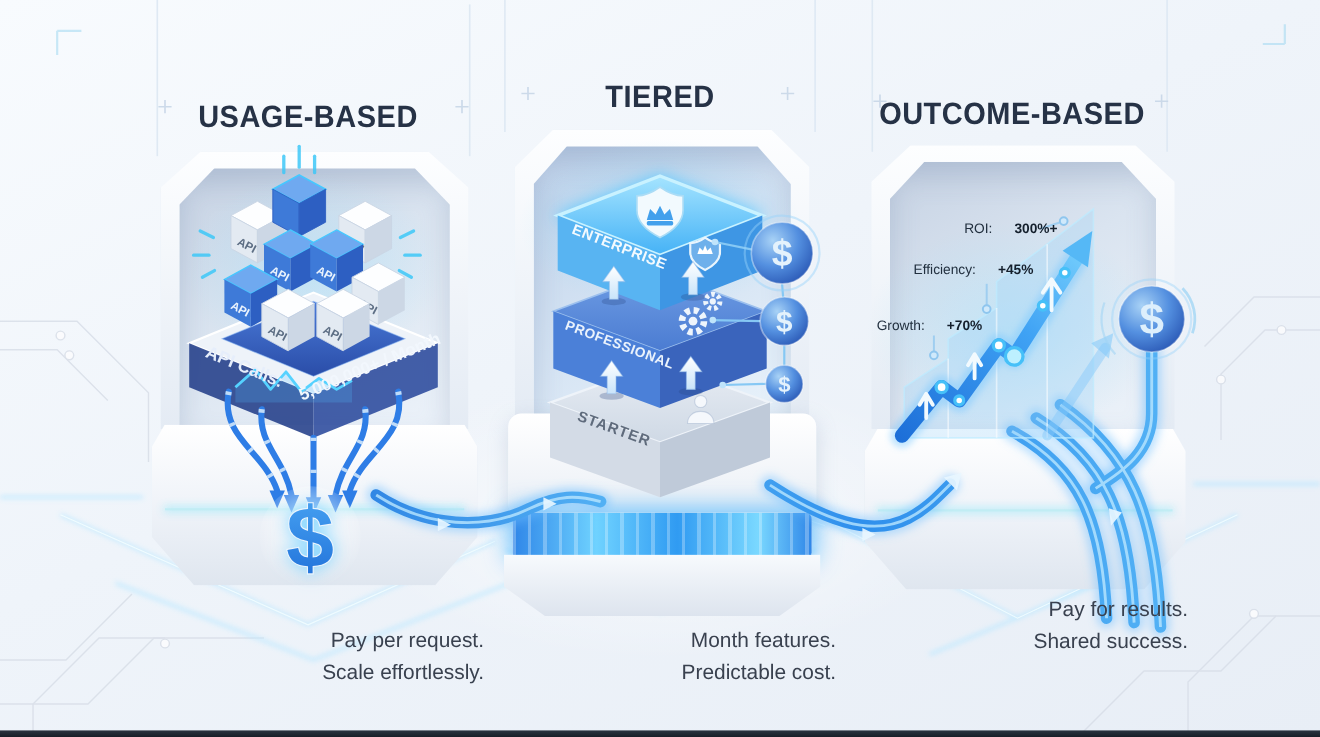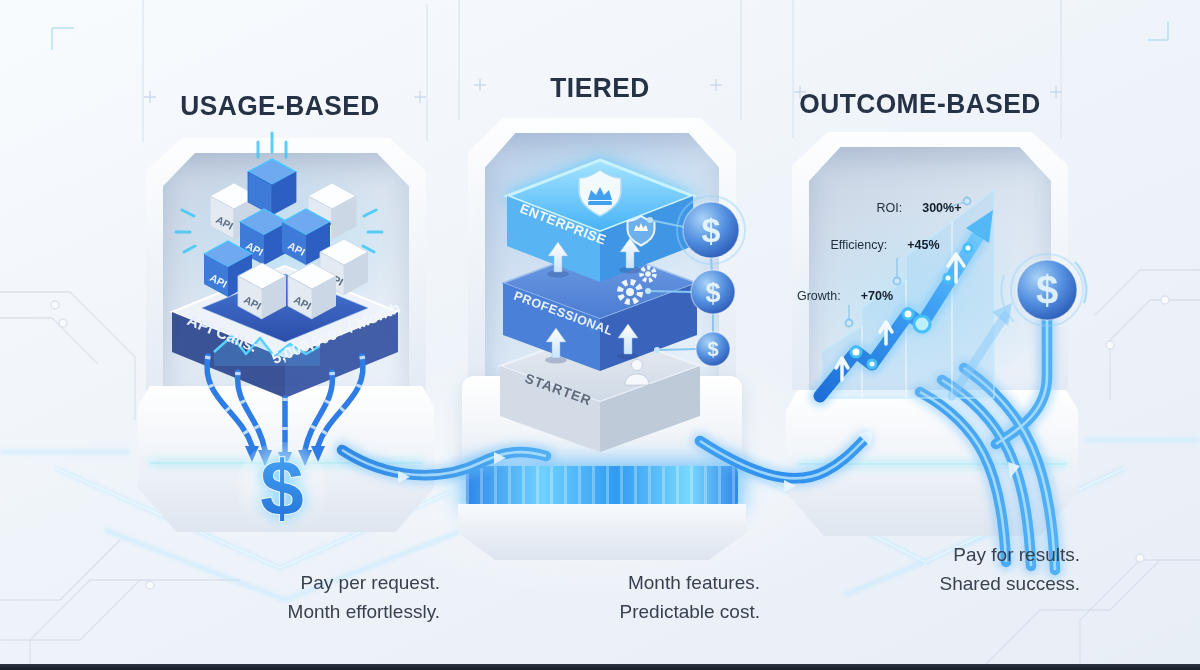--- a/index.html
+++ b/index.html
@@ -487,21 +487,21 @@
         <circle cx="1047" cy="290" r="30" fill="url(#radCoin)" stroke="rgba(255,255,255,.4)" stroke-width="1.5"></circle>
         <text x="1047" y="304" text-anchor="middle" font-size="40" font-weight="700" fill="#ddeffc">$</text>
       </g>
     </g>
   </svg>
 
   <section>
     <div class="title title-1">USAGE-BASED</div>
     <div class="caption caption-1">
       <span>Pay per request.</span><br>
-      <span>Month effortlessly.</span>
+      <span>Scale effortlessly.</span>
     </div>
   </section>
 
   <section>
     <div class="title title-2">TIERED</div>
     <div class="caption caption-2">
       <span>Month features.</span><br>
       <span>Predictable cost.</span>
     </div>
   </section>

